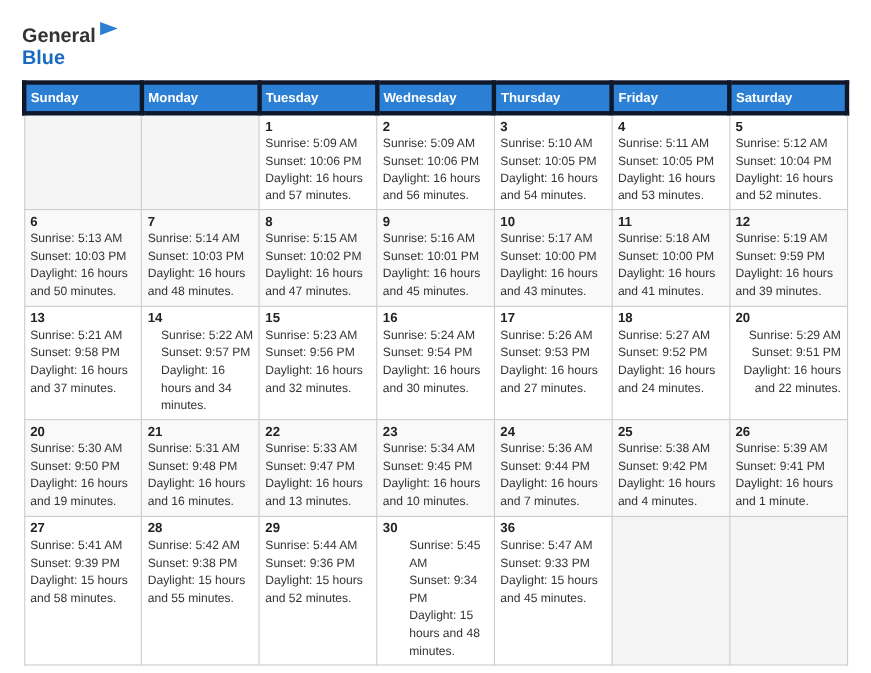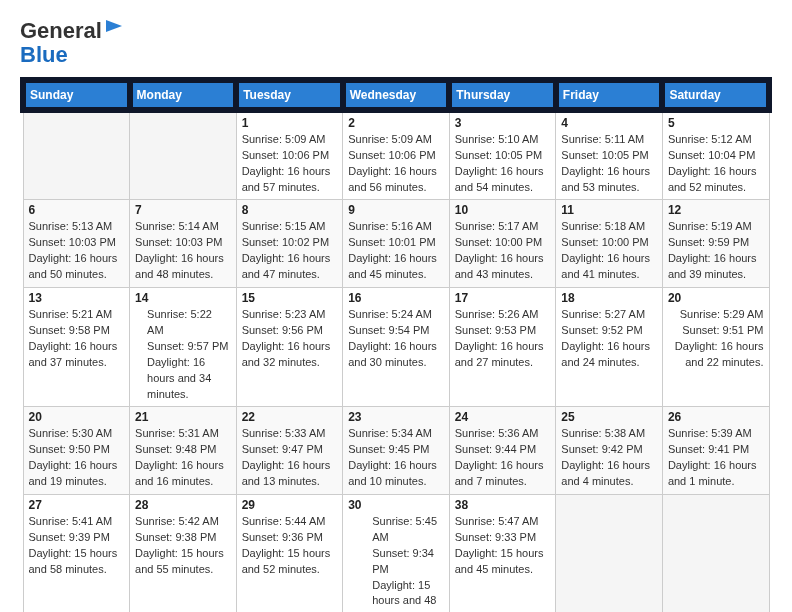--- a/index.html
+++ b/index.html
@@ -21,21 +21,21 @@
       display: flex;
       justify-content: space-between;
       align-items: flex-start;
       margin-bottom: 10px;
     }
     .logo {
       display: flex;
       align-items: center;
     }
     .logo-text {
-      font-size: 22px;
+      font-size: 18px;
       font-weight: bold;
       line-height: 1.1;
     }
     .logo-text .general { color: #333; }
     .logo-text .blue { color: #1a6bbf; }
     .logo-icon {
       width: 20px;
       height: 20px;
       margin-left: 2px;
     }
@@ -59,21 +59,21 @@
       width: 100%;
       table-layout: fixed;
     }
     .calendar th {
       background-color: #2b7fd4;
       color: #fff;
       font-size: 12px;
       font-weight: bold;
       padding: 5px 4px;
       text-align: left;
-      border: 6px solid #0f172a;
+      border: 4px solid #0f172a;
     }
     .calendar td {
       vertical-align: top;
       border: 1px solid #ccc;
       padding: 3px 5px;
       font-size: 9.5px;
       color: #333;
       height: 88px;
       background: #fff;
     }
@@ -317,21 +317,21 @@
 Sunset: 9:36 PM
 Daylight: 15 hours and 52 minutes.</div>
           </td>
           <td>
             <div class="day-number">30</div>
             <div class="day-info" style="white-space: pre-line; margin-left: 24px;">Sunrise: 5:45 AM
 Sunset: 9:34 PM
 Daylight: 15 hours and 48 minutes.</div>
           </td>
           <td>
-            <div class="day-number">38</div>
+            <div class="day-number">36</div>
             <div class="day-info" style="white-space: pre-line;">Sunrise: 5:47 AM
 Sunset: 9:33 PM
 Daylight: 15 hours and 45 minutes.</div>
           </td>
           <td class="empty"></td>
           <td class="empty"></td>
         </tr>
       </tbody>
   </table>
 </div>

